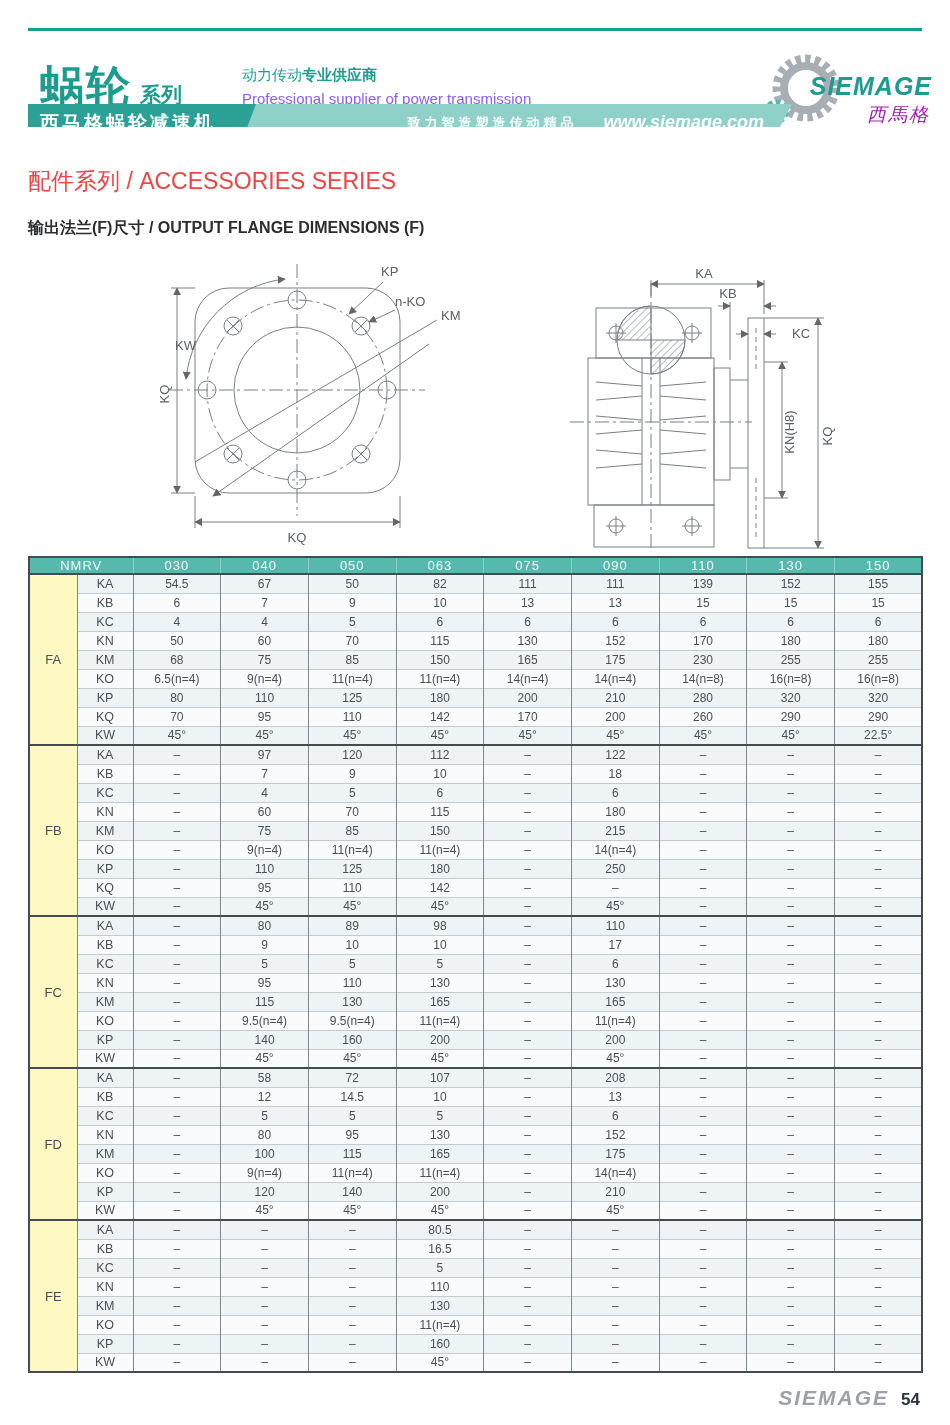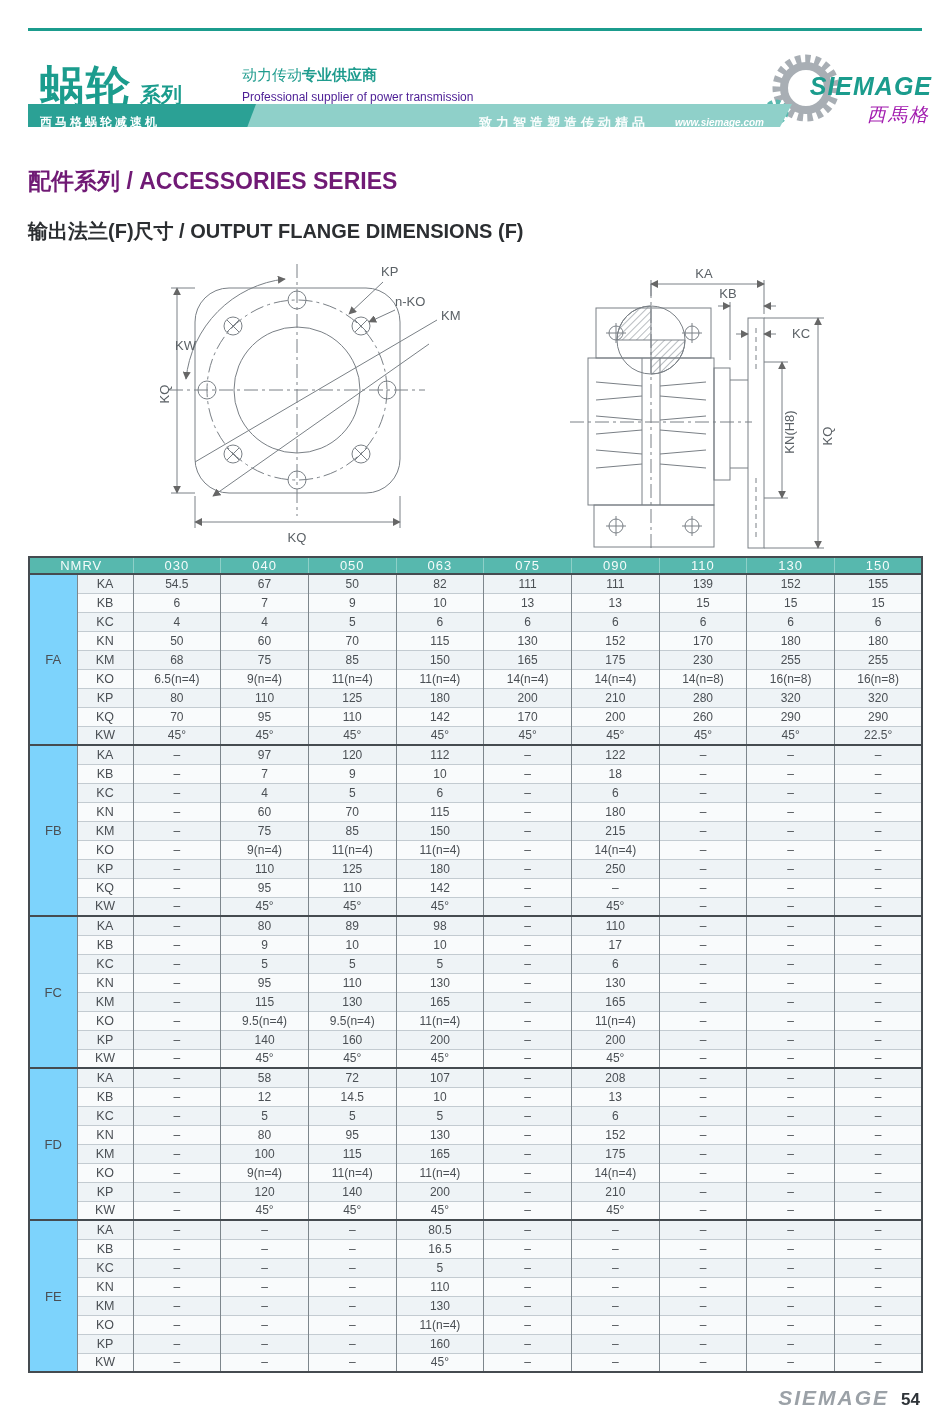--- a/index.html
+++ b/index.html
@@ -8,58 +8,58 @@
   .page { position:relative; width:950px; height:1425px; background:#fff; overflow:hidden; }
 
   
   .top-rule { position:absolute; left:28px; right:28px; top:28px; height:3px; background:#1b9c8d; }
   .series-title { position:absolute; left:40px; top:58px; color:#1b9c8d; white-space:nowrap; }
   .series-title .big { font-size:44px; font-weight:bold; letter-spacing:2px; }
   .series-title .small { font-size:21px; font-weight:bold; margin-left:8px; }
   .slogan { position:absolute; left:242px; top:66px; }
   .slogan .cn { font-size:15px; color:#1f9c8e; }
   .slogan .cn b { font-weight:bold; }
-  .slogan .en { font-size:12px; color:#4c1d95; margin-top:5px; }
+  .slogan .en { font-size:15px; color:#8b5cf6; margin-top:5px; }
   .banner { position:absolute; left:28px; top:104px; width:764px; height:23px; background:#8fd0c9;
             clip-path:polygon(0 0,100% 0,calc(100% - 12px) 100%,0 100%); }
   .banner-left { position:absolute; left:0; top:0; width:228px; height:37px; background:#2ba195;
                  clip-path:polygon(0 0,100% 0,calc(100% - 14px) 100%,0 100%);
-                 color:#fff; font-weight:bold; font-size:12px; letter-spacing:3px;
+                 color:#fff; font-weight:bold; font-size:19px; letter-spacing:3px;
                  display:flex; align-items:center; padding-left:12px; }
   .banner-right { position:absolute; right:28px; top:0; height:37px; display:flex; align-items:center; color:#fff; }
   .banner-right .bslogan { font-size:13px; letter-spacing:4px; font-weight:bold; opacity:.95; }
-  .banner-right .site { font-size:10px; font-weight:bold; font-style:italic; margin-left:26px; letter-spacing:0; }
+  .banner-right .site { font-size:18px; font-weight:bold; font-style:italic; margin-left:26px; letter-spacing:0; }
   .logo { position:absolute; right:18px; top:48px; width:168px; height:88px; }
   .logo svg { position:absolute; left:0; top:0; }
   .logo .wordmark { position:absolute; right:0; top:24px; color:#1b9c8d; font-size:25px; font-weight:bold;
                     font-style:italic; letter-spacing:1px; }
   .logo .wordmark-cn { position:absolute; right:2px; top:54px; color:#a21caf; font-size:19px; font-style:italic;
                        font-family:"Liberation Serif","DejaVu Serif",serif; letter-spacing:2px; }
 
   
-  .section-title { position:absolute; left:28px; top:166px; color:#701a75; font-size:23px; font-weight:bold; }
-  .sub-title { position:absolute; left:28px; top:218px; color:#2b2e31; font-size:20px; font-weight:bold; }
+  .section-title { position:absolute; left:28px; top:166px; color:#ef4444; font-size:23px; font-weight:normal; }
+  .sub-title { position:absolute; left:28px; top:218px; color:#2b2e31; font-size:16px; font-weight:bold; }
 
   
   .diagram { position:absolute; }
   .diagram text { fill:#5b6166; font-size:13px; font-family:"Liberation Sans","DejaVu Sans",sans-serif; }
 
   
   table.flange { position:absolute; left:28px; top:556px; width:894px; border-collapse:collapse;
                  table-layout:fixed; font-size:12px; color:#4a4f54; }
   table.flange th, table.flange td { text-align:center; vertical-align:middle; height:19px; padding:0 2px;
                  border-left:1px solid #7d868c; overflow:hidden; white-space:nowrap; }
   table.flange { border:2px solid #454b50; }
   table.flange thead th { background:#57b8ae; color:#f4fbfa; font-weight:normal; font-size:13px; height:14px;
                  border-left:1px solid #8ed0c8; border-bottom:2px solid #454b50; letter-spacing:1px; }
   table.flange tbody td { border-top:1px solid #c3cbd1; }
   table.flange tbody tr { background:#eef3f6; }
   table.flange tbody tr.alt { background:#f9fbfc; }
   table.flange tbody tr.group-start td { border-top:2px solid #454b50; }
-  table.flange td.group-cell { background:#7dd3fc; font-size:13px; border-left:none; }
+  table.flange td.group-cell { background:#fef9c3; font-size:13px; border-left:none; }
   table.flange td.dim-cell { font-size:12.5px; }
 
   
   .footer { position:absolute; right:30px; top:1386px; display:flex; align-items:baseline; }
   .footer .brand { color:#9ba1a7; font-size:21px; font-weight:bold; font-style:italic; letter-spacing:2px; margin-right:12px; }
   .footer .page-no { color:#2e3338; font-size:17px; font-weight:bold; }
 </style>
 </head>
 <body>
 

